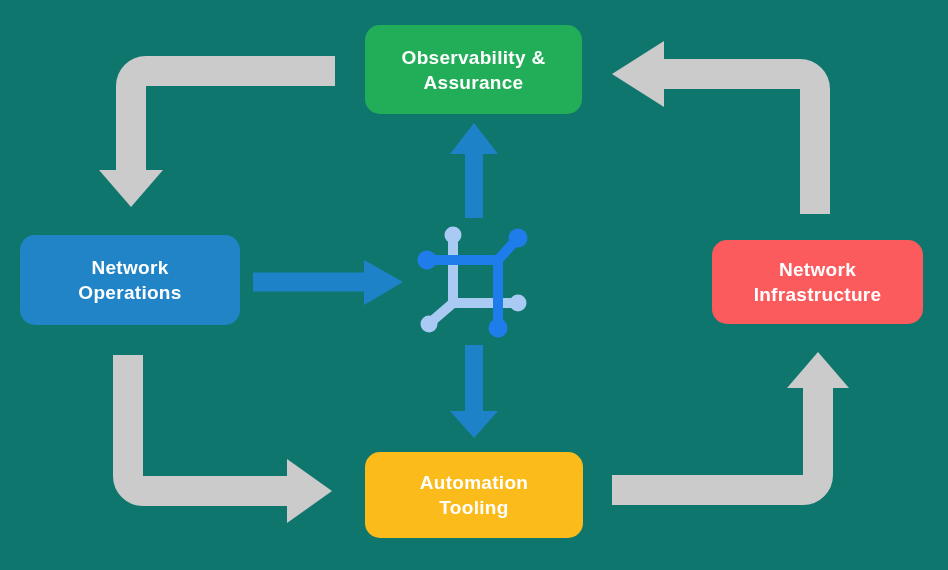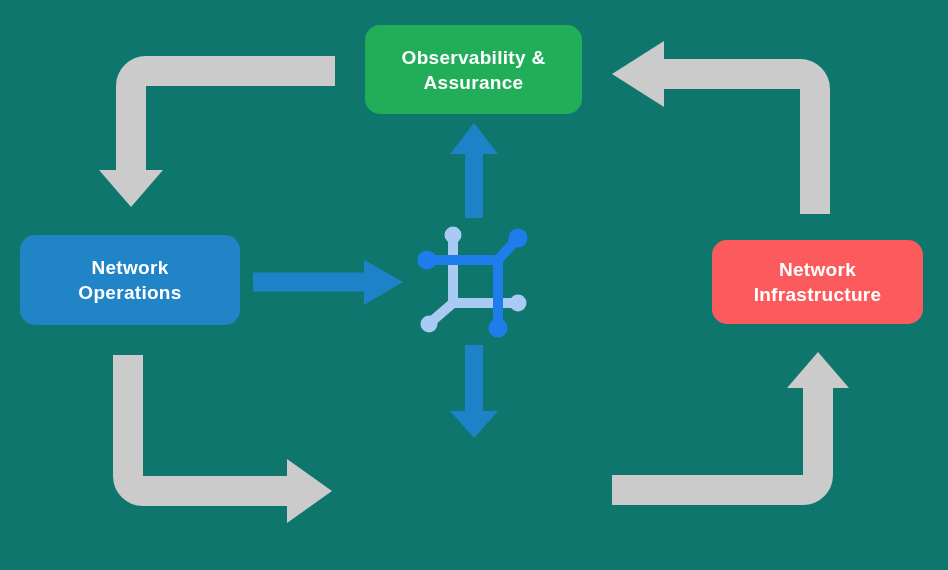--- a/index.html
+++ b/index.html
@@ -114,14 +114,18 @@
   <div class="box box-operations">
     <span>Network
 Operations</span>
   </div>
 
   <div class="box box-infrastructure">
     <span>Network
 Infrastructure</span>
   </div>
 
+  <div class="box box-automation">
+    <span>Automation
+Tooling</span>
+  </div>
 
 </div>
 
 </body></html>

